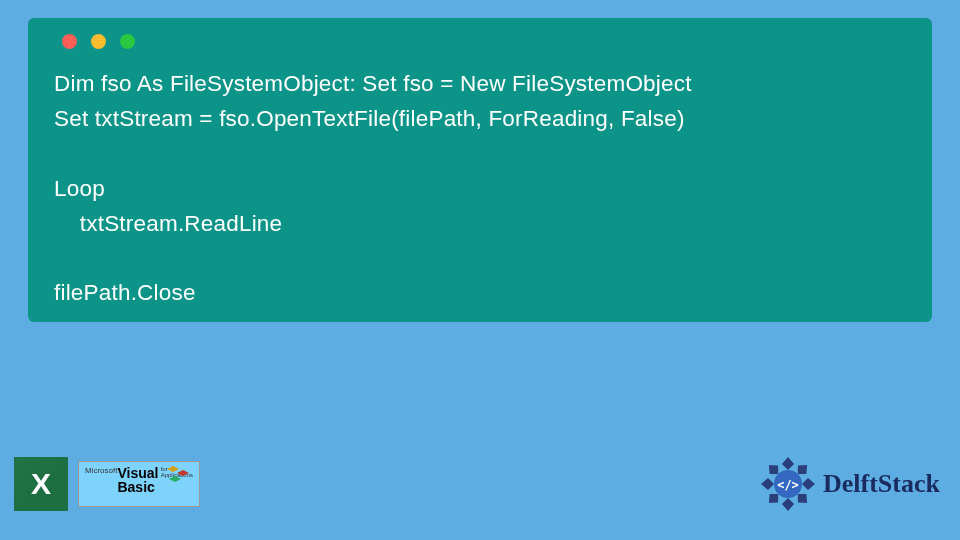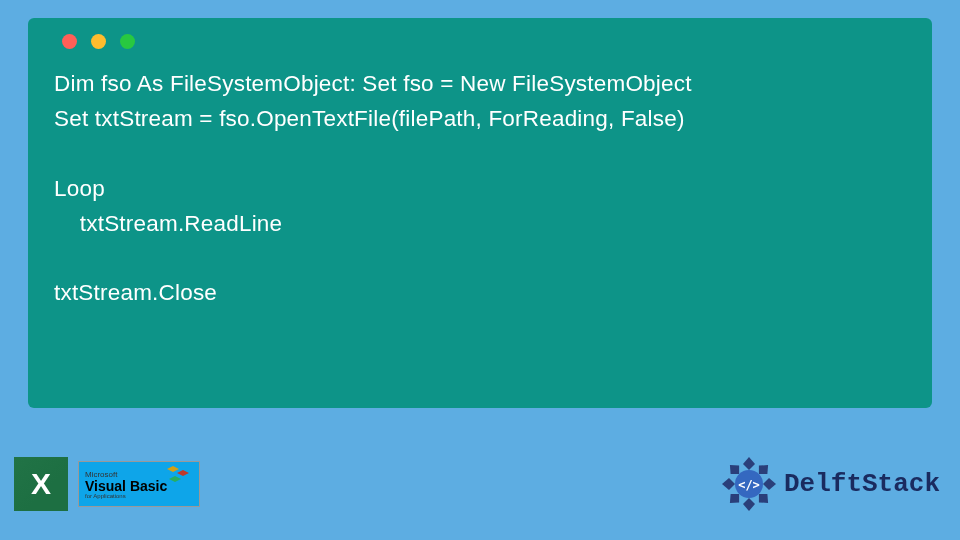--- a/index.html
+++ b/index.html
@@ -9,21 +9,21 @@
     background: #5dade2;
     font-family: Arial, Helvetica, sans-serif;
     position: relative;
     overflow: hidden;
   }
   .code-window {
     position: absolute;
     left: 28px;
     top: 18px;
     right: 28px;
-    height: 390px;
+    height: 304px;
     background: #0d9488;
     border-radius: 6px;
     padding: 16px 26px 20px 26px;
   }
   .window-dots {
     display: flex;
     gap: 14px;
     margin-bottom: 18px;
     padding-left: 8px;
   }
@@ -81,25 +81,25 @@
     position: relative;
     z-index: 2;
     color: #fff;
     font-weight: bold;
     font-size: 30px;
     font-family: Arial, sans-serif;
   }
   .vb-logo {
     width: 122px;
     height: 46px;
-    background: #0ea5e9;
+    background: #7dd3fc;
     border: 1px solid #999;
     position: relative;
     display: flex;
-    flex-direction: column;
+    flex-direction: row;
     justify-content: center;
     padding: 4px 6px;
   }
   .vb-ms {
     font-size: 8px;
     color: #333;
     font-family: Arial;
   }
   .vb-main {
     font-size: 14px;
@@ -127,40 +127,40 @@
   }
   .delft-badge {
     width: 58px;
     height: 58px;
     position: relative;
   }
   .delft-text {
     font-size: 26px;
     color: #1a2b5f;
     font-weight: 600;
-    font-family: Liberation Mono, monospace;
+    font-family: Liberation Serif, serif;
   }
 </style>
 </head>
 <body>
 
 <div class="code-window">
   <div class="window-dots">
     <div class="dot red"></div>
     <div class="dot yellow"></div>
     <div class="dot green"></div>
   </div>
   <div class="code-lines">
     <div class="code-line">Dim fso As FileSystemObject: Set fso = New FileSystemObject</div>
     <div class="code-line">Set txtStream = fso.OpenTextFile(filePath, ForReading, False)</div>
     <div class="code-line"></div>
     <div class="code-line">Loop</div>
     <div class="code-line">    txtStream.ReadLine</div>
     <div class="code-line"></div>
-    <div class="code-line">txtStream.Close</div>
+    <div class="code-line">filePath.Close</div>
   </div>
 </div>
 
 <div class="footer">
   <div class="left-logos">
     <div class="excel-logo">
       <span class="excel-x">X</span>
     </div>
     <div class="vb-logo">
       <div class="vb-blocks">

